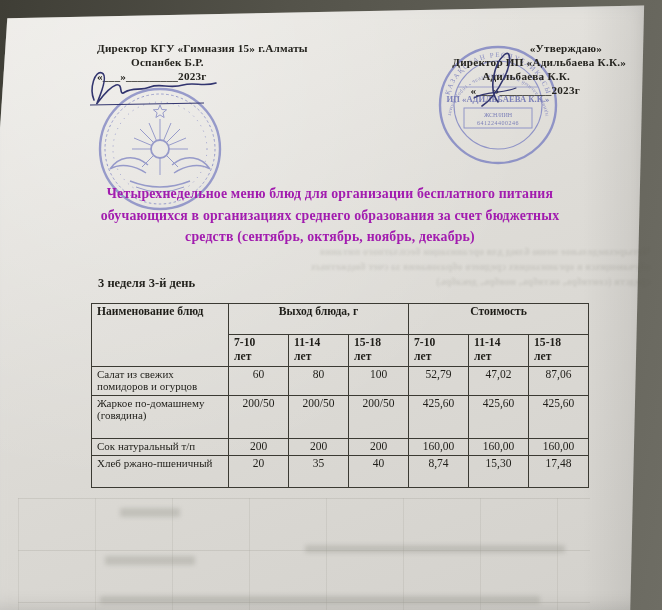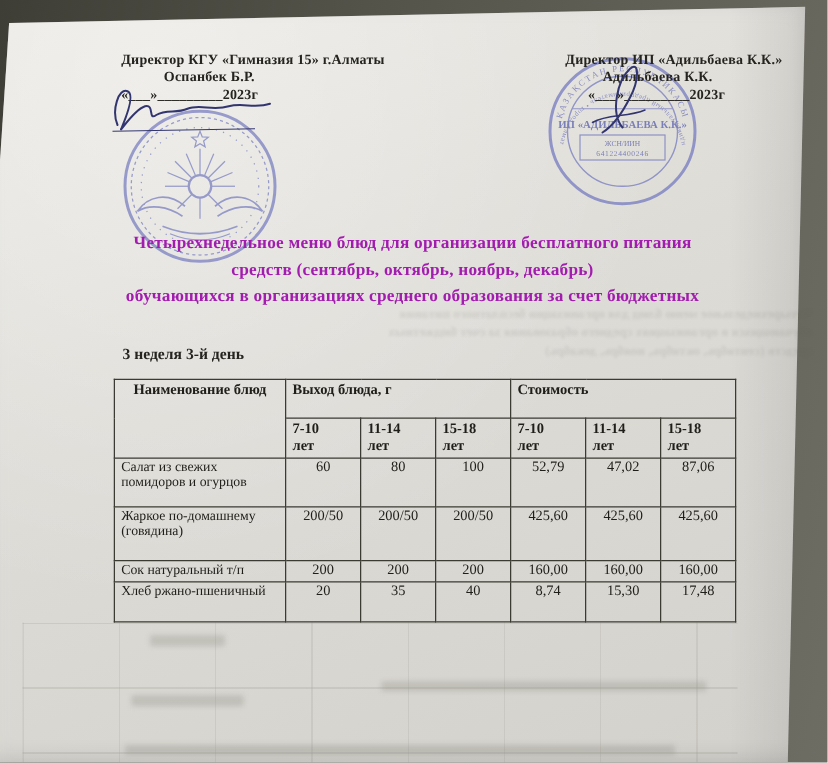--- a/index.html
+++ b/index.html
@@ -34,27 +34,27 @@
   .ghost-title{left:250px;top:244px;width:400px;z-index:1;transform:scaleX(-1);
     filter:blur(1.2px);opacity:.14;color:#5a594e;}
   .ghost-title div{font-size:10.5px;line-height:15px;font-weight:bold;}
   .week-label{left:98px;top:276px;font-size:12.5px;z-index:3;}
   table.menu{
     position:absolute;left:91px;top:303px;width:497px;z-index:3;
     border-collapse:collapse;table-layout:fixed;color:#1f1e19;
   }
   table.menu td, table.menu th{border:1.6px solid #3b3a33;padding:1px 5px;vertical-align:top;}
   table.menu th{font-size:11.6px;font-weight:bold;line-height:1.25;}
-  th.group{text-align:left;vertical-align:middle;}
-  th.dish-h{text-align:center;padding-top:4px;}
+  th.group{text-align:center;vertical-align:middle;}
+  th.dish-h{text-align:left;padding-top:4px;}
   th.age{white-space:pre-line;text-align:left;font-size:11.4px;vertical-align:middle;}
   td.dish{font-size:11px;line-height:12.5px;font-weight:normal;padding-top:3px;}
   td.val{font-size:11.5px;font-weight:normal;text-align:center;padding-top:3px;}
   tr.hr1{height:31px;} tr.hr2{height:29px;}
-  tr.r0{height:39px;} tr.r1{height:43px;margin-left:48px;} tr.r2{height:17px;margin-left:44px;} tr.r3{height:32px;}
+  tr.r0{height:29px;} tr.r1{height:43px;margin-left:48px;} tr.r2{height:17px;margin-left:44px;} tr.r3{height:32px;}
   svg.stamp{z-index:2;}
   svg.sig{z-index:4;}
   .ghost-grid{
     left:18px;top:498px;width:572px;height:112px;z-index:1;opacity:.5;
     background-image:
       repeating-linear-gradient(to bottom, rgba(128,126,116,.35) 0 1px, rgba(0,0,0,0) 1px 52px),
       repeating-linear-gradient(to right, rgba(128,126,116,.28) 0 1px, rgba(0,0,0,0) 1px 77px);
     filter:blur(.4px);
   }
   .smudge{background:rgba(140,138,128,.30);filter:blur(2.2px);border-radius:2px;z-index:1;}
@@ -112,38 +112,39 @@
   </g>
 </svg>
 
 <div class="abs doc-text approval approval-left">
   <div class="l2">Директор КГУ «Гимназия 15» г.Алматы</div>
   <div class="l3">Оспанбек Б.Р.</div>
   <div class="l4">«___»_________2023г</div>
 </div>
 
 <div class="abs doc-text approval approval-right">
+  <div class="l1">«Утверждаю»</div>
   <div class="l2">Директор ИП «Адильбаева К.К.»</div>
   <div class="l3">Адильбаева К.К.</div>
   <div class="l4">«___»_________2023г</div>
 </div>
 
 <svg class="sig abs" style="left:86px;top:62px;" width="160" height="46" viewBox="0 0 160 46" fill="none">
   <path d="M 8,38 C 3,26 9,8 16,11 C 23,14 13,36 11,41 C 9,45 21,26 30,23 C 38,21 32,35 39,30 C 47,25 55,29 64,25 C 74,21 84,27 97,23 C 108,20 118,25 130,21" stroke="#32356f" stroke-width="1.6" stroke-linecap="round"></path>
   <path d="M 4,43 L 118,41" stroke="#32356f" stroke-width="1"></path>
 </svg>
 <svg class="sig abs" style="left:452px;top:46px;" width="96" height="64" viewBox="0 0 96 64" fill="none">
   <path d="M 46,56 C 36,44 42,18 52,9 C 60,2 59,19 52,32 C 45,46 38,55 30,60" stroke="#32356f" stroke-width="1.6" stroke-linecap="round"></path>
   <path d="M 22,52 C 34,45 50,48 64,42" stroke="#32356f" stroke-width="1.2" stroke-linecap="round"></path>
 </svg>
 
 <div class="abs title-block">
   <div class="title-line">Четырехнедельное меню блюд для организации бесплатного питания</div>
+  <div class="title-line">обучающихся в организациях среднего образования за счет бюджетных</div>
   <div class="title-line">средств (сентябрь, октябрь, ноябрь, декабрь)</div>
-  <div class="title-line">обучающихся в организациях среднего образования за счет бюджетных</div>
 </div>
 
 <div class="abs ghost-title">
   <div>Четырехнедельное меню блюд для организации бесплатного питания</div>
   <div>обучающихся в организациях среднего образования за счет бюджетных</div>
   <div>средств (сентябрь, октябрь, ноябрь, декабрь)</div>
 </div>
 
 <div class="abs doc-text week-label">3 неделя 3-й день</div>
 

